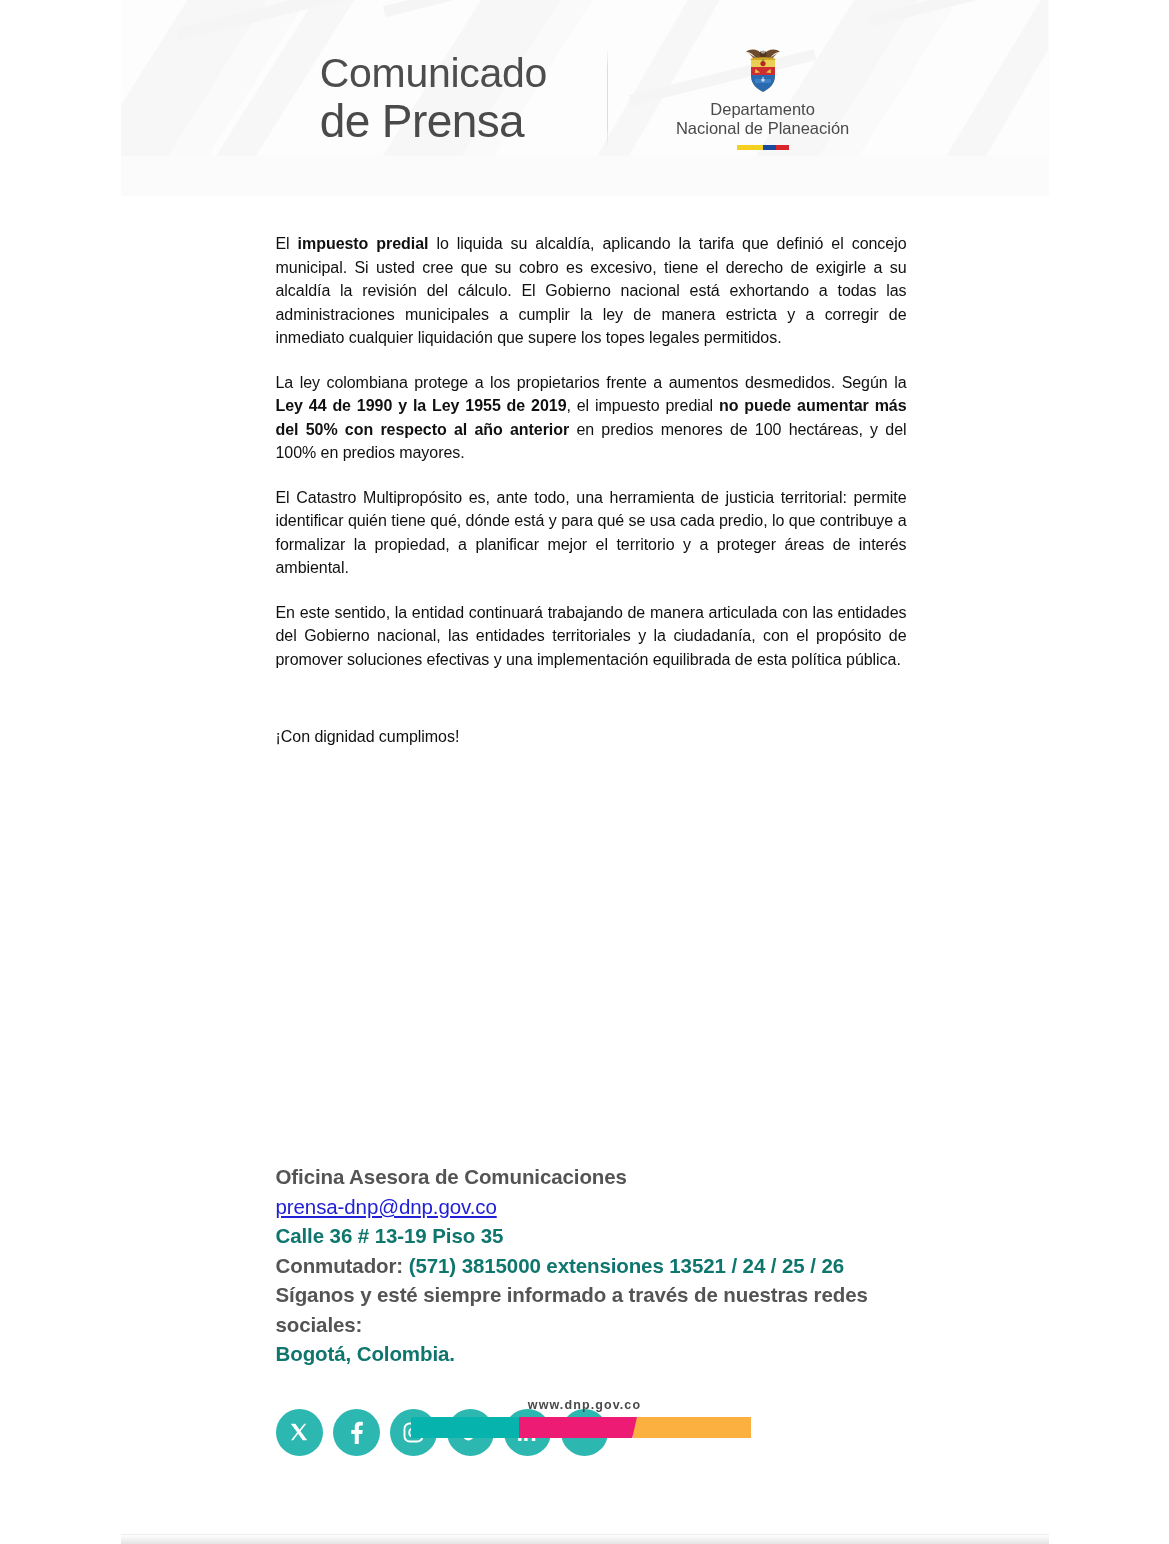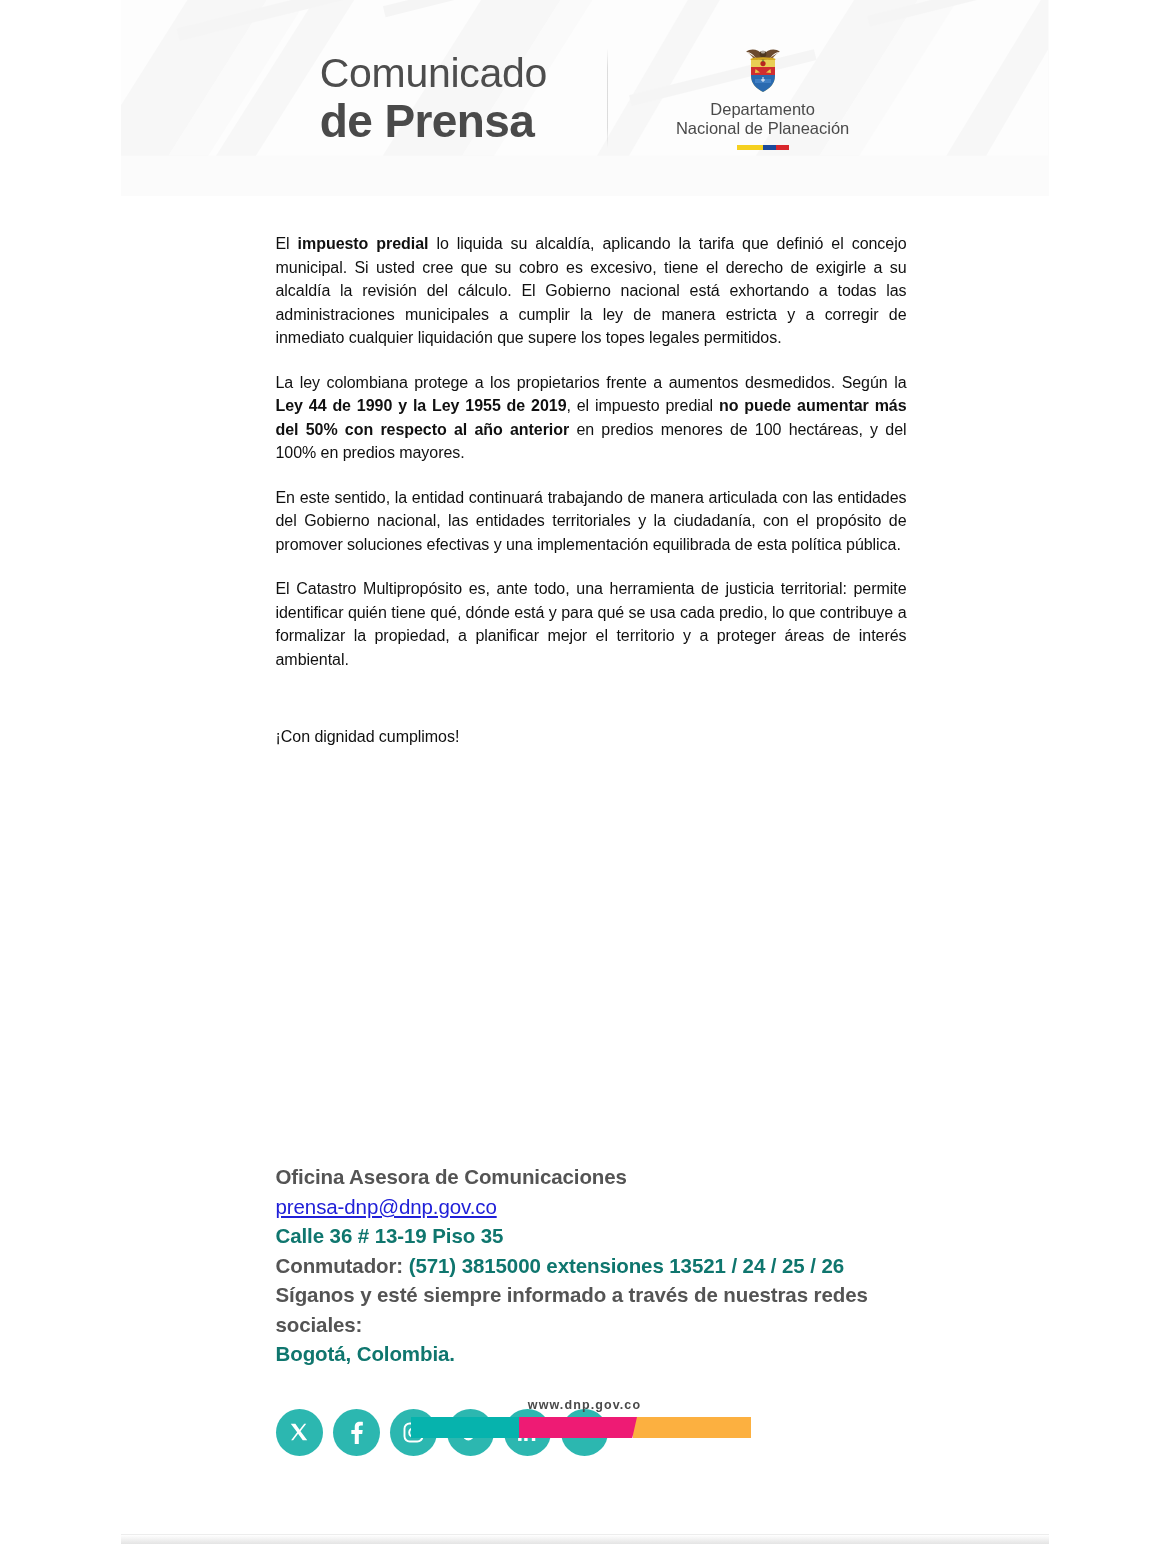--- a/index.html
+++ b/index.html
@@ -51,21 +51,21 @@
   .brand-line1 {
     font-size: 41px;
     font-weight: 400;
     color: #4d4d4d;
     letter-spacing: -0.3px;
     display: block;
     margin-bottom: 4px;
   }
   .brand-line2 {
     font-size: 46px;
-    font-weight: 700;
+    font-weight: 400;
     color: #4a4a4a;
     letter-spacing: -0.6px;
     display: block;
   }
   .header-divider {
     width: 1px;
     height: 100px;
     background: linear-gradient(to bottom, rgba(0,0,0,0) 0%, rgba(0,0,0,0.13) 20%, rgba(0,0,0,0.13) 80%, rgba(0,0,0,0) 100%);
     flex: 0 0 auto;
   }
@@ -274,23 +274,23 @@
     </div>
   </div>
 
   <div class="content">
 
     <p class="para"><span>El </span><b>impuesto predial</b><span> lo liquida su alcaldía, aplicando la tarifa que definió el concejo municipal. Si usted cree que su cobro es excesivo, tiene el derecho de exigirle a su alcaldía la revisión del cálculo. El Gobierno nacional está exhortando a todas las administraciones municipales a cumplir la ley de manera estricta y a corregir de inmediato cualquier liquidación que supere los topes legales permitidos.</span></p>
 
     <p class="para"><span>La ley colombiana protege a los propietarios frente a aumentos desmedidos. Según la </span><b>Ley 44 de 1990 y la Ley 1955 de 2019</b><span>, el impuesto predial </span><b>no puede aumentar más del 50% con respecto al año anterior</b><span> en predios menores de 100 hectáreas, y del 100% en predios mayores.</span></p>
 
 
+    <p class="para">El Catastro Multipropósito es, ante todo, una herramienta de justicia territorial: permite identificar quién tiene qué, dónde está y para qué se usa cada predio, lo que contribuye a formalizar la propiedad, a planificar mejor el territorio y a proteger áreas de interés ambiental.</p>
+
     <p class="para">En este sentido, la entidad continuará trabajando de manera articulada con las entidades del Gobierno nacional, las entidades territoriales y la ciudadanía, con el propósito de promover soluciones efectivas y una implementación equilibrada de esta política pública.</p>
-
-    <p class="para">El Catastro Multipropósito es, ante todo, una herramienta de justicia territorial: permite identificar quién tiene qué, dónde está y para qué se usa cada predio, lo que contribuye a formalizar la propiedad, a planificar mejor el territorio y a proteger áreas de interés ambiental.</p>
 
     <p class="para closing">¡Con dignidad cumplimos!</p>
   </div>
 
   <div class="footer">
     <div class="f-line f-bold">Oficina Asesora de Comunicaciones</div>
 
     <div class="f-line">
       <a class="f-mail" href="#">prensa-dnp@dnp.gov.co</a>
     </div>

